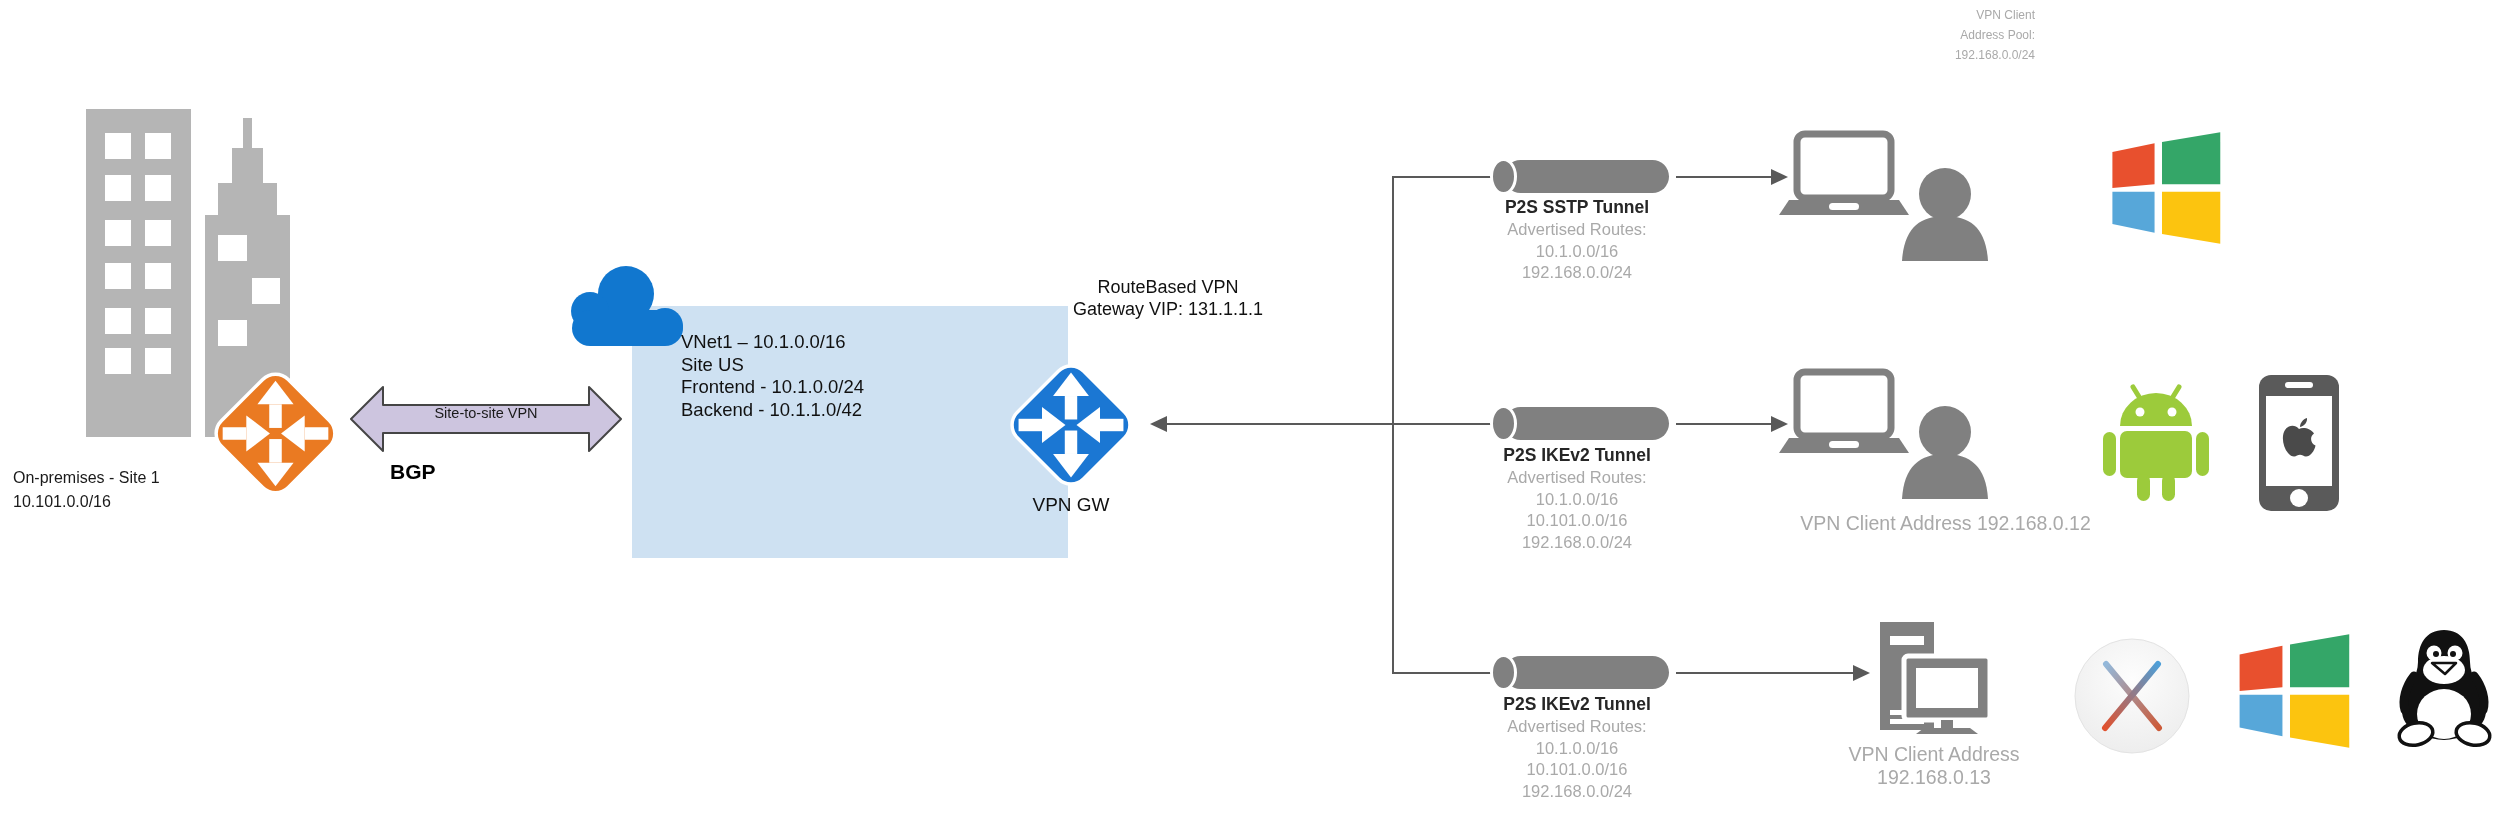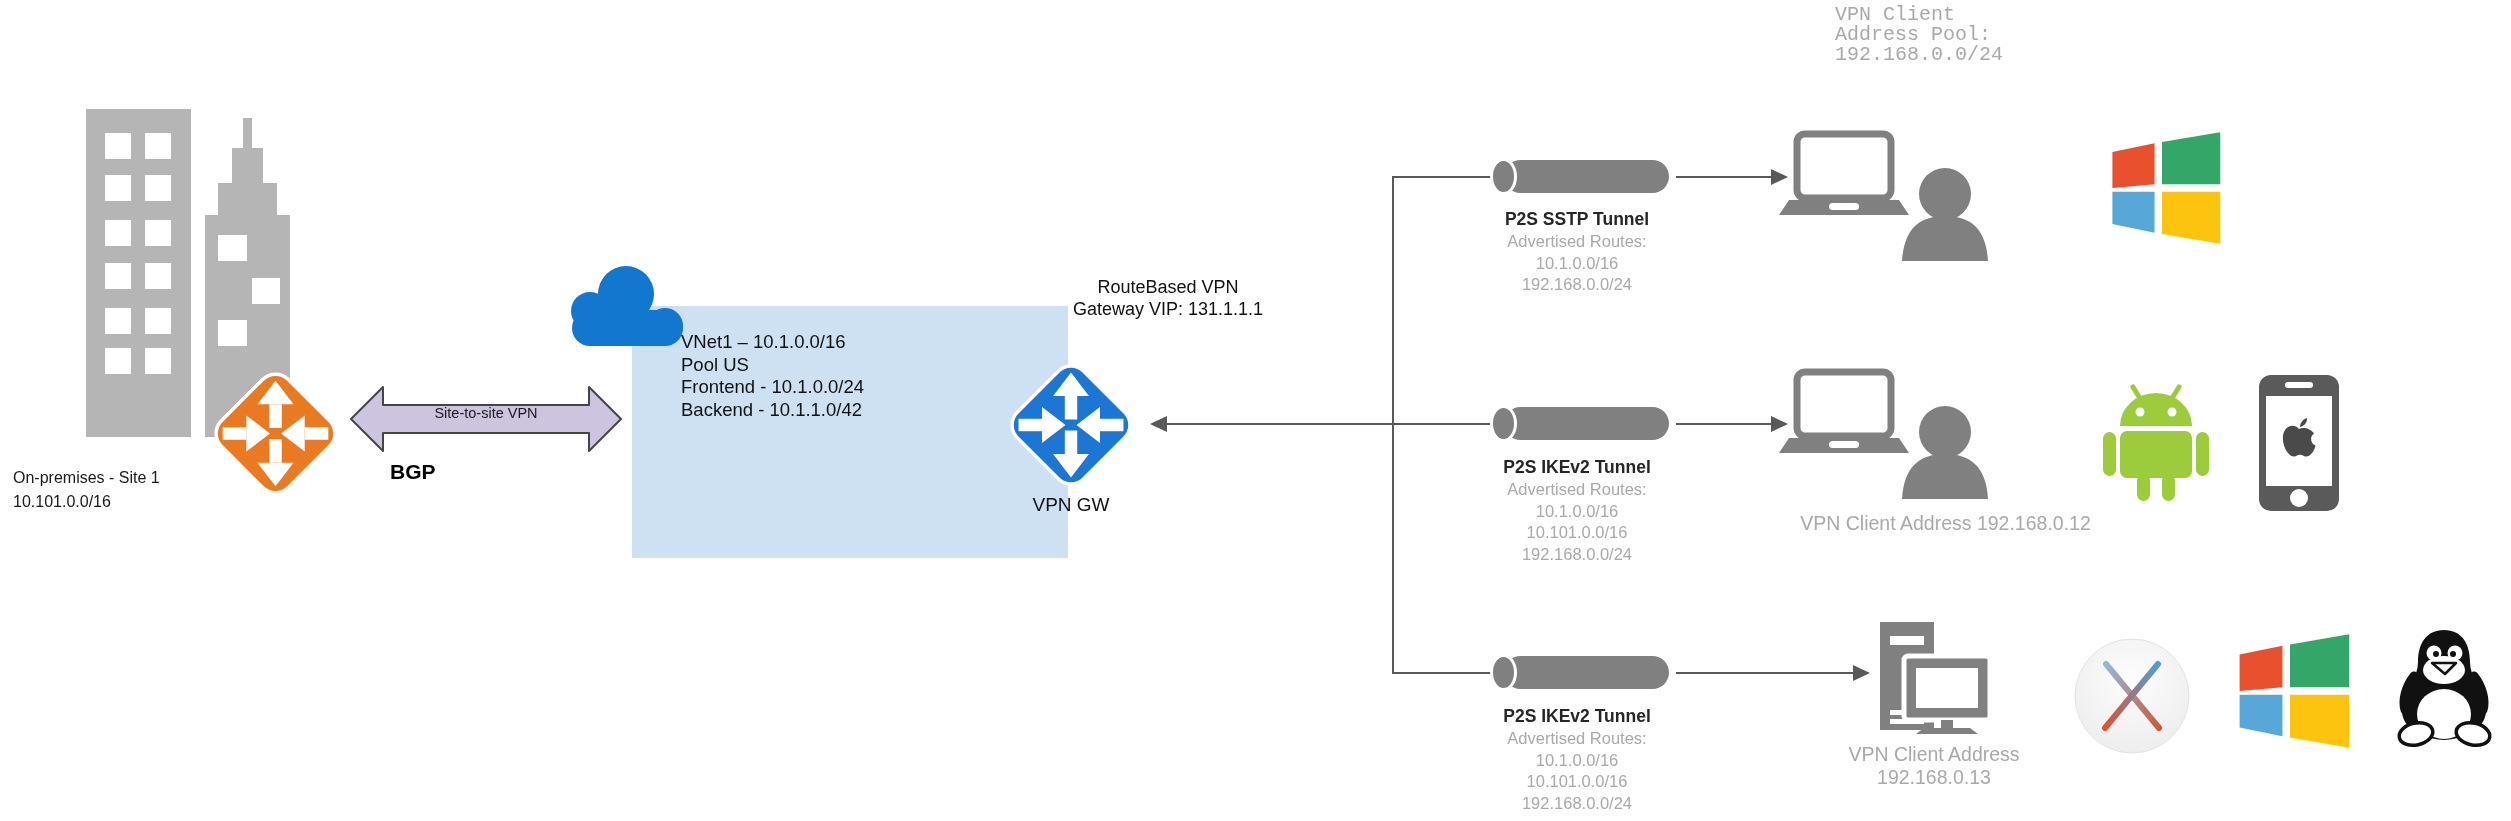--- a/index.html
+++ b/index.html
@@ -9,24 +9,24 @@
   }
   .abs{position:absolute;}
   .hline{position:absolute;height:2px;background:var(--line-gray);}
   .vline{position:absolute;width:2px;background:var(--line-gray);}
   .arr-r{position:absolute;width:0;height:0;border-top:8px solid transparent;border-bottom:8px solid transparent;border-left:17px solid var(--line-gray);}
   .arr-l{position:absolute;width:0;height:0;border-top:8px solid transparent;border-bottom:8px solid transparent;border-right:17px solid var(--line-gray);}
   .tunnel{position:absolute;width:192px;height:37px;}
   .tunnel .pipe{position:absolute;left:14px;top:2px;width:165px;height:33px;background:var(--gray-icon);border-radius:16.5px;}
   .tunnel .cap{position:absolute;left:0;top:0;width:27px;height:37px;background:var(--gray-icon);border:3px solid #fff;border-radius:50%;box-sizing:border-box;}
   .tunnel-label{position:absolute;width:260px;text-align:center;}
-  .tunnel-label .t-title{font-size:17.5px;font-weight:600;color:#262626;line-height:23px;margin-top:12px;}
+  .tunnel-label .t-title{font-size:17.5px;font-weight:600;color:#262626;line-height:23px;}
   .tunnel-label .t-sub,.tunnel-label .t-route{font-size:16.5px;color:var(--muted-text);line-height:21.5px;}
   .client-label{position:absolute;text-align:center;font-size:19.5px;color:var(--muted-text);line-height:23px;}
-  .pool-label{position:absolute;text-align:left;font-size:20px;color:var(--muted-text);line-height:20px;font-family:Liberation Mono, monospace;}
+  .pool-label{position:absolute;text-align:right;font-size:12px;color:var(--muted-text);line-height:20px;}
   .vnet-box{position:absolute;left:632px;top:306px;width:436px;height:252px;background:var(--vnet-box);}
   .vnet-text{position:absolute;left:681px;top:331px;font-size:18.5px;line-height:22.5px;color:#111;}
   .gw-info{position:absolute;left:1028px;top:276px;width:280px;text-align:center;font-size:18px;line-height:22px;color:#111;}
   .gw-label{position:absolute;left:1002px;top:494px;width:138px;text-align:center;font-size:19px;color:#111;}
   .onprem-label{position:absolute;left:13px;top:466px;font-size:16px;line-height:24px;color:#1a1a1a;}
   .s2s-text{position:absolute;left:348px;top:405px;width:276px;text-align:center;font-size:14.5px;color:#1a1a1a;}
   .bgp-text{position:absolute;left:390px;top:460px;width:162px;text-align:left;font-size:21px;font-weight:bold;color:#000;}
 </style>
 </head>
 <body>
@@ -107,21 +107,21 @@
   <svg class="abs" style="left:566px;top:263px;" width="126" height="86" viewBox="0 0 126 86">
     <g fill="var(--cloud-blue)">
       <circle cx="60" cy="31" r="28"></circle>
       <circle cx="24" cy="48" r="19"></circle>
       <circle cx="99" cy="63" r="18"></circle>
       <rect x="6" y="47" width="111" height="36" rx="18"></rect>
     </g>
   </svg>
   <div class="vnet-text">
     <div>VNet1 – 10.1.0.0/16</div>
-    <div>Pool US</div>
+    <div>Site US</div>
     <div>Frontend - 10.1.0.0/24</div>
     <div>Backend - 10.1.1.0/42</div>
   </div>
 
   <div class="gw-info">
     <div>RouteBased VPN</div>
     <div>Gateway VIP: 131.1.1.1</div>
   </div>
   <svg class="abs" style="left:1002px;top:356px;" width="138" height="138" viewBox="0 0 100 100">
     <g transform="rotate(45 50 50)">

